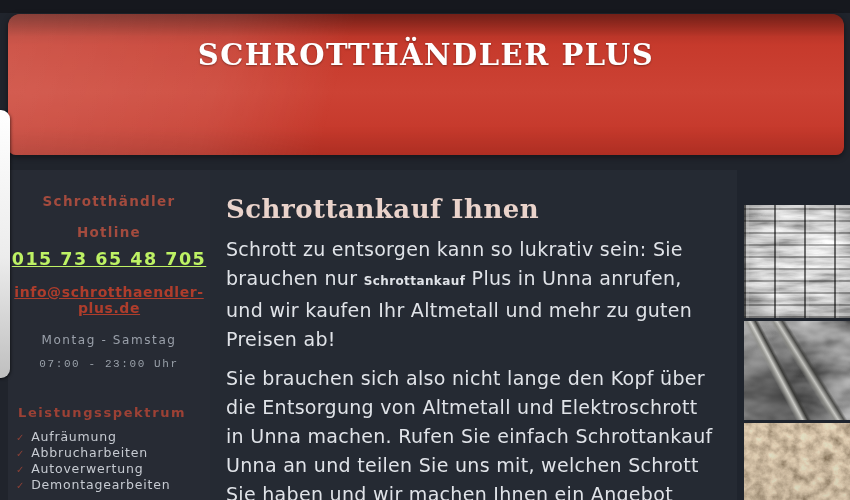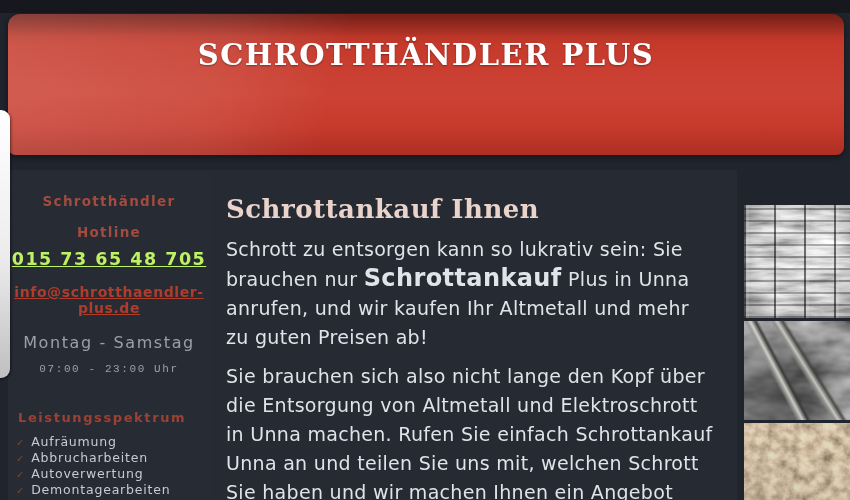--- a/index.html
+++ b/index.html
@@ -50,21 +50,21 @@
   .side-title { margin-top:23px; font-size:13.5px; font-weight:bold; color:#a34b3e; letter-spacing:1.3px; }
   .side-title.second { margin-top:15px; }
   .phone-link {
     display:inline-block; margin-top:9px; font-size:17.5px; font-weight:bold;
     color:#bef264; text-decoration:underline; letter-spacing:1.5px; cursor:pointer;
   }
   .email-link {
     display:inline-block; margin-top:15px; font-size:14px; font-weight:bold;
     color:#ae3d2c; text-decoration:underline; letter-spacing:.6px; cursor:pointer;
   }
-  .schedule-days  { margin-top:16px; font-size:16px;   color:#9aa0aa; letter-spacing:1.6px; }
+  .schedule-days  { margin-top:16px; font-size:12px;   color:#9aa0aa; letter-spacing:1.6px; }
   .schedule-hours { margin-top:11px; font-size:11px; color:#99a0a9; letter-spacing:1.6px;font-family:Liberation Mono, monospace; }
   .services-heading {
     margin:35px 0 9px 10px; text-align:left;
     font-size:13px; font-weight:bold; color:#9c4135; letter-spacing:1.6px;
   }
   ul.services { list-style:none; text-align:left; padding-left:8px; }
   ul.services li {
     font-size:12.5px; color:#c7cbd2; letter-spacing:.8px; line-height:15.1px; cursor:pointer;
     white-space:nowrap;
   }
@@ -73,21 +73,21 @@
   
   #main { flex:1 1 auto; background:#252a33; padding:24px 20px 0 16px; min-width:0; }
   .article-heading {
     font-family:"DejaVu Serif","Liberation Serif",serif; font-weight:bold;
     font-size:26px; color:#ead3cb; letter-spacing:.5px; margin-bottom:11px;
   }
   .article-par {
     max-width:494px; font-size:19px; line-height:29px; color:#e0e3e8;
     letter-spacing:.3px; margin-bottom:10px;
   }
-  .article-par b { font-size:24px; letter-spacing:.4px;margin-top:8px; }
+  .article-par b { font-size:12px; letter-spacing:.4px;margin-top:8px; }
 
   
   #gallery { width:113px; flex:none; background:#1f242d; padding:35px 0 0 7px; overflow:hidden; }
   .photo { position:relative; width:120px; overflow:hidden; background:#55534f; }
   .photo + .photo { margin-top:3px; }
   #photo1 { height:113px; }
   #photo2 { height:99px; }
   #photo3 { height:95px; }
   .photo svg { position:absolute; inset:0; display:block; }
   .overlay { position:absolute; inset:0; pointer-events:none; }

